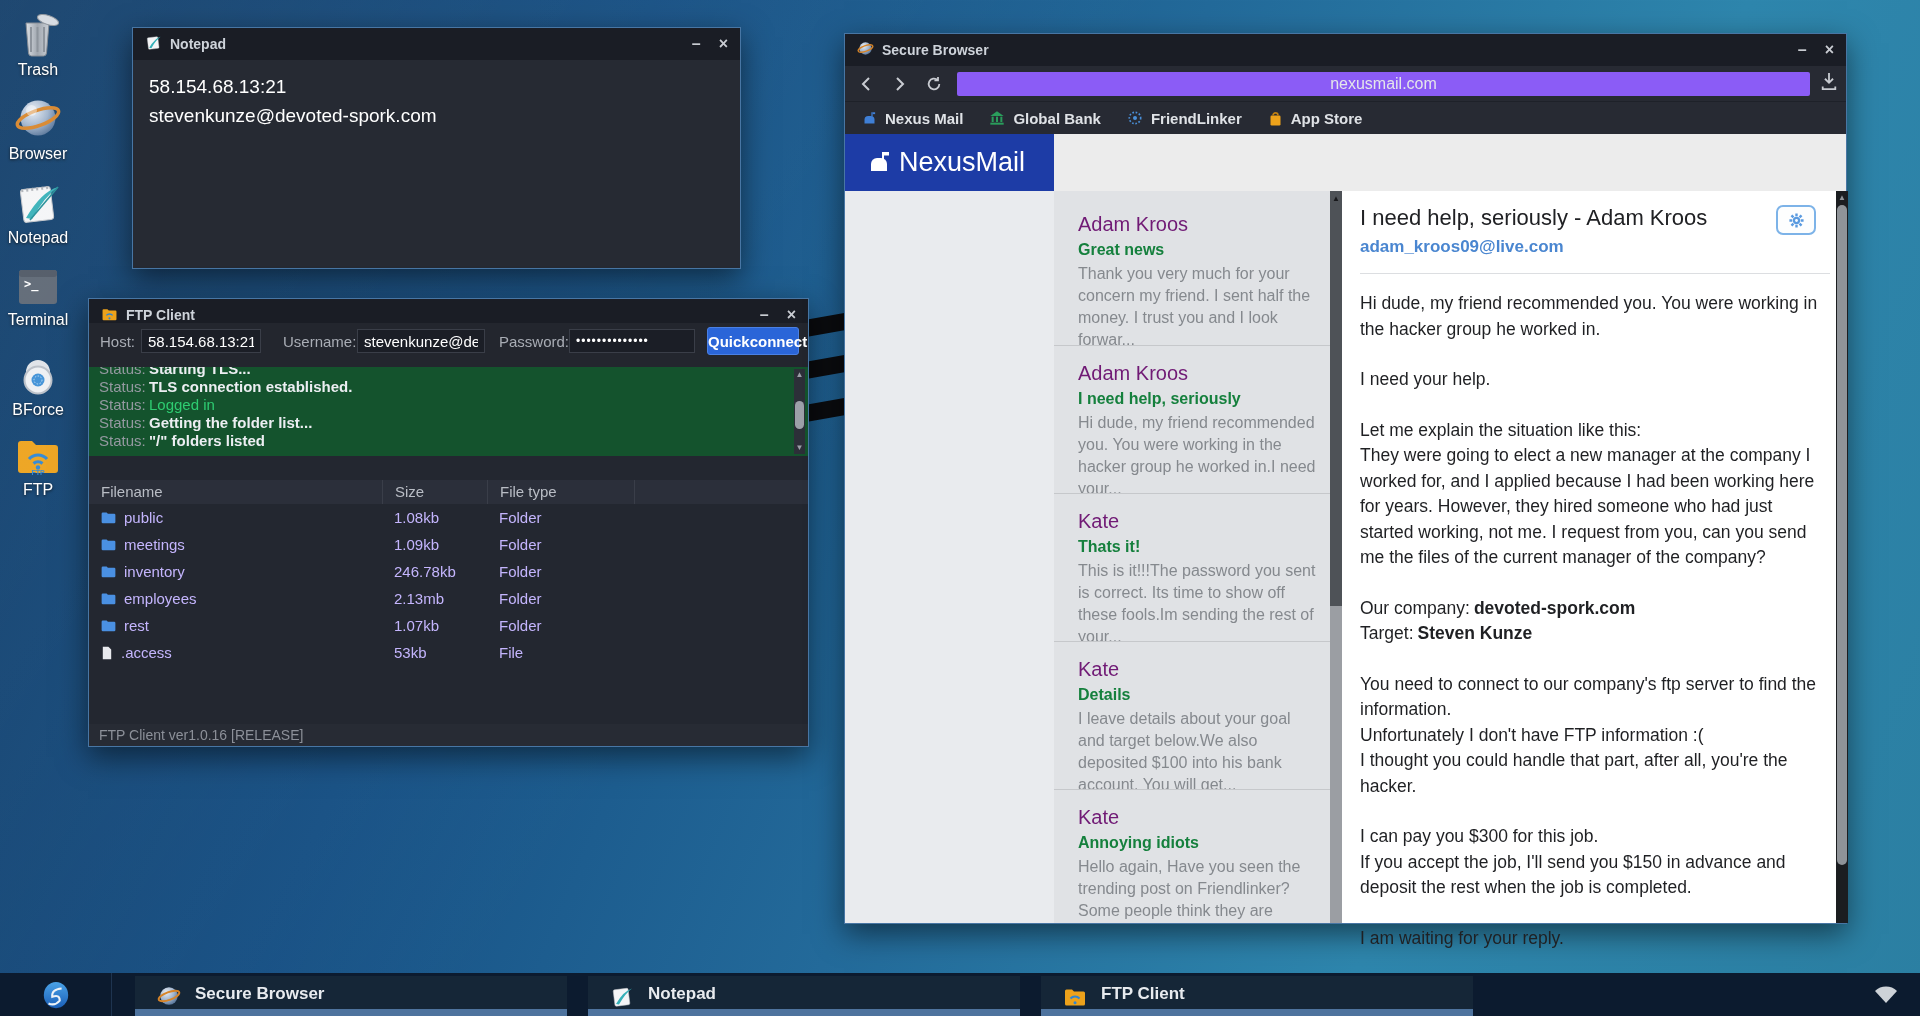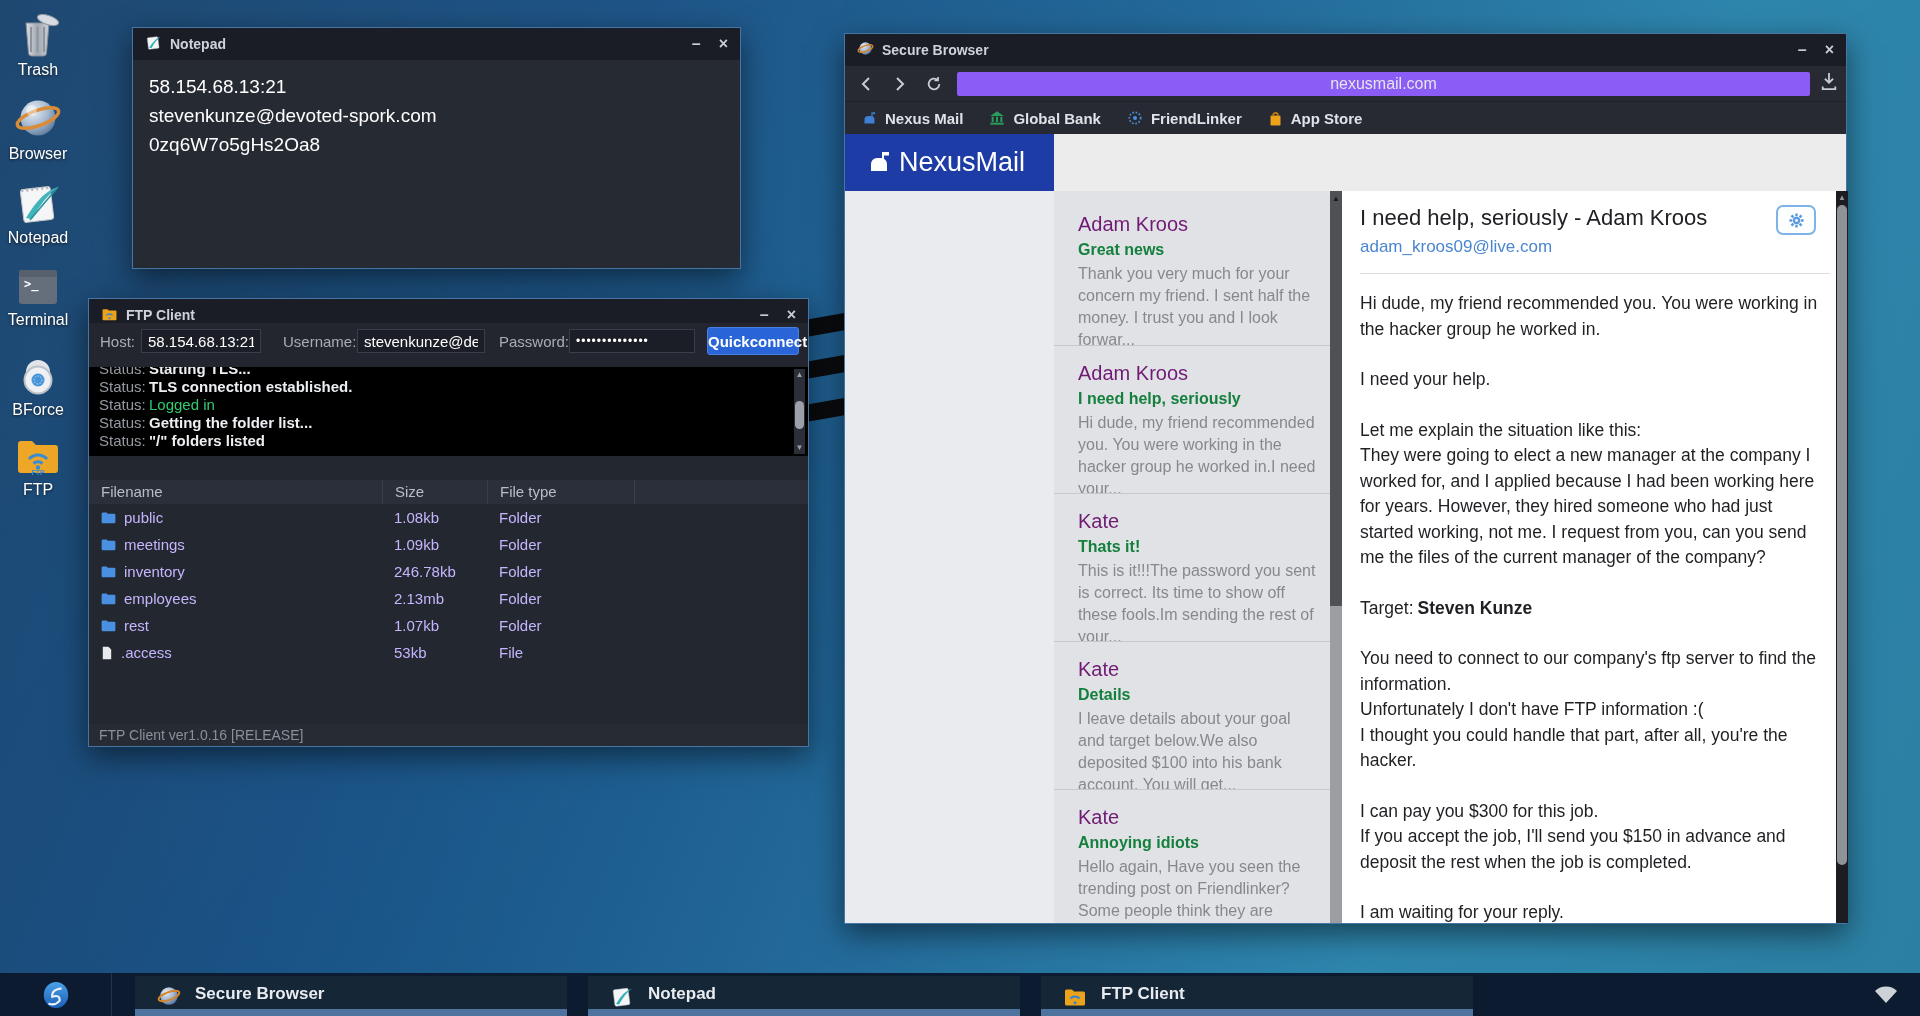--- a/index.html
+++ b/index.html
@@ -33,21 +33,21 @@
     padding:12px 16px; color:#fff; font-size:19px; line-height:29px; }
 
   
   .ftp-conn { position:absolute; top:24px; left:0; right:0; height:36px; background:#23262e;
     display:flex; align-items:center; font-size:15px; color:#a9adb5; }
   .ftp-conn label { position:absolute; }
   .ftp-input { position:absolute; height:24px; background:#1b1e26; border:1px solid #3a3e48;
     color:#fff; font-size:15px; padding:0 6px; font-family:inherit; }
   .ftp-btn { position:absolute; height:28px; background:#2a65d8; border:1px solid #4a80e4;
     color:#fff; font-size:15px; font-weight:bold; border-radius:3px; cursor:pointer; font-family:inherit; }
-  .ftp-log { position:absolute; top:68px; left:0; right:0; height:89px; background:#000000;
+  .ftp-log { position:absolute; top:68px; left:0; right:0; height:89px; background:#14532d;
     overflow:hidden; padding:2px 0 0 10px; }
   .log-row { font-size:15px; line-height:18px; white-space:nowrap; }
   .log-row:first-child { margin-top:-9px; }
   .st-label { color:#9599a1; display:inline-block; width:50px; }
   .st-msg { color:#eceef2; font-weight:bold; }
   .log-row.green .st-msg { color:#2ecc71; font-weight:normal; }
   .vscroll { position:absolute; width:11px; background:#2c2f38; }
   .vs-arrow { position:absolute; left:0; width:100%; height:12px; color:#9ca0a8;
     font-size:8px; text-align:center; line-height:12px; }
   .vs-thumb { position:absolute; left:1px; width:9px; background:#9ca0a8; border-radius:5px; }
@@ -94,21 +94,21 @@
   .mi-subject { font-size:16px; font-weight:bold; color:#15803d; margin-bottom:4px; }
   .mi-preview { font-size:16px; color:#85898e; line-height:22px; }
   .list-scroll { position:absolute; left:485px; top:57px; width:12px; bottom:0; background:#9b9ea3; }
   .ls-arrow { position:absolute; top:0; left:0; width:100%; height:15px; background:#4e5257;
     color:#17181b; font-size:8px; text-align:center; line-height:15px; }
   .ls-thumb { position:absolute; top:15px; left:0; width:100%; height:400px; background:#4e5257; }
 
   .reader { position:absolute; left:497px; top:57px; width:494px; bottom:0; background:#fff;
     padding:14px 0 0 18px; }
   .rd-title { font-size:22px; color:#202124; }
-  .rd-from { font-size:17px; font-weight:normal; color:#4a86d0; margin-top:6px; }
+  .rd-from { font-size:17px; font-weight:bold; color:#4a86d0; margin-top:6px; }
   .rd-gear { position:absolute; right:20px; top:14px; width:40px; height:30px;
     border:2px solid #7db3e8; border-radius:7px; background:#fdfefe; display:flex;
     align-items:center; justify-content:center; cursor:pointer; }
   .rd-sep { border-bottom:1px solid #dcdee1; margin:16px 0 0 0; width:470px; }
   .rd-body { margin-top:17px; width:474px; font-size:17.5px; line-height:25.5px; color:#1f2023;
     padding-right:6px; }
   .rd-gap { height:25px; }
   .rd-bold { font-weight:bold; margin-left:4px; }
   .reader-scroll { position:absolute; left:991px; top:57px; width:12px; bottom:0; background:#1b1d20; }
   .rs-arrow { position:absolute; top:0; left:0; width:100%; height:14px; color:#8f9398;
@@ -221,21 +221,20 @@
       </svg></span>
       <span class="tb-title">Notepad</span>
       <span class="win-controls">
         <span>–</span>
         <span>×</span>
       </span>
     </div>
     <div class="np-body">
       <div>58.154.68.13:21</div>
       <div>stevenkunze@devoted-spork.com</div>
-      <div>0zq6W7o5gHs2Oa8</div>
     </div>
   </div>
 
   <div class="window" style="left:88px; top:298px; width:721px; height:449px;">
     <div class="titlebar">
       <span><svg width="17" height="16" viewBox="0 0 48 46">
         <path d="M4 12 q0-3 3-3 h11 l4 4 h19 q3 0 3 3 v22 q0 3-3 3 H7 q-3 0-3-3 Z" fill="#eda21b"></path>
         <path d="M15 27 a12 12 0 0 1 18 0" fill="none" stroke="#2e86d4" stroke-width="4"></path>
         <circle cx="24" cy="35.5" r="3" fill="#2e86d4"></circle>
       </svg></span>
@@ -488,20 +487,21 @@
         </div>
         <div class="rd-sep"></div>
         <div class="rd-body">
           <div>Hi dude, my friend recommended you. You were working in the hacker group he worked in.</div>
           <div class="rd-gap"></div>
           <div>I need your help.</div>
           <div class="rd-gap"></div>
           <div>Let me explain the situation like this:</div>
           <div>They were going to elect a new manager at the company I worked for, and I applied because I had been working here for years. However, they hired someone who had just started working, not me. I request from you, can you send me the files of the current manager of the company?</div>
           <div class="rd-gap"></div>
+          <div><span>Our company:</span><span class="rd-bold">devoted-spork.com</span></div>
           <div><span>Target:</span><span class="rd-bold">Steven Kunze</span></div>
           <div class="rd-gap"></div>
           <div>You need to connect to our company's ftp server to find the information.</div>
           <div>Unfortunately I don't have FTP information :(</div>
           <div>I thought you could handle that part, after all, you're the hacker.</div>
           <div class="rd-gap"></div>
           <div>I can pay you $300 for this job.</div>
           <div>If you accept the job, I'll send you $150 in advance and deposit the rest when the job is completed.</div>
           <div class="rd-gap"></div>
           <div>I am waiting for your reply.</div>

